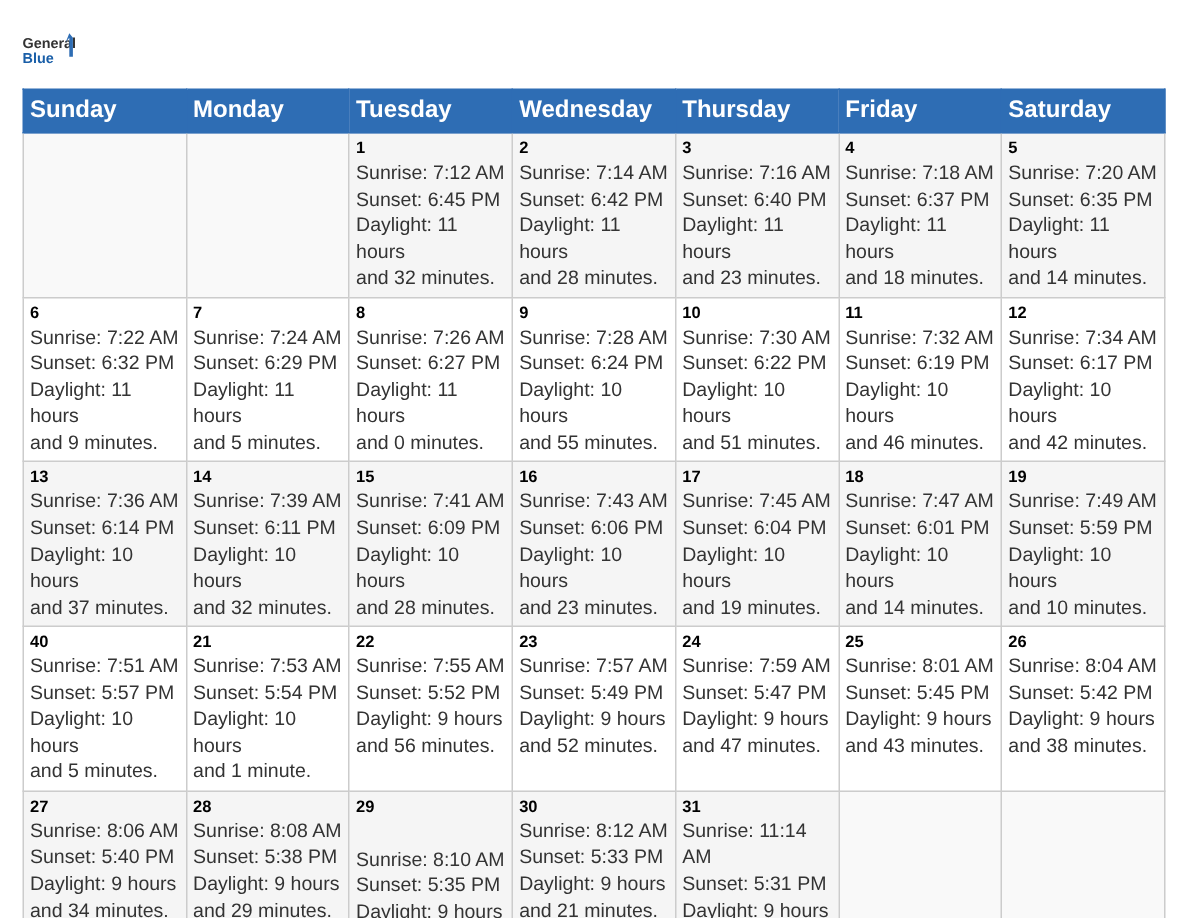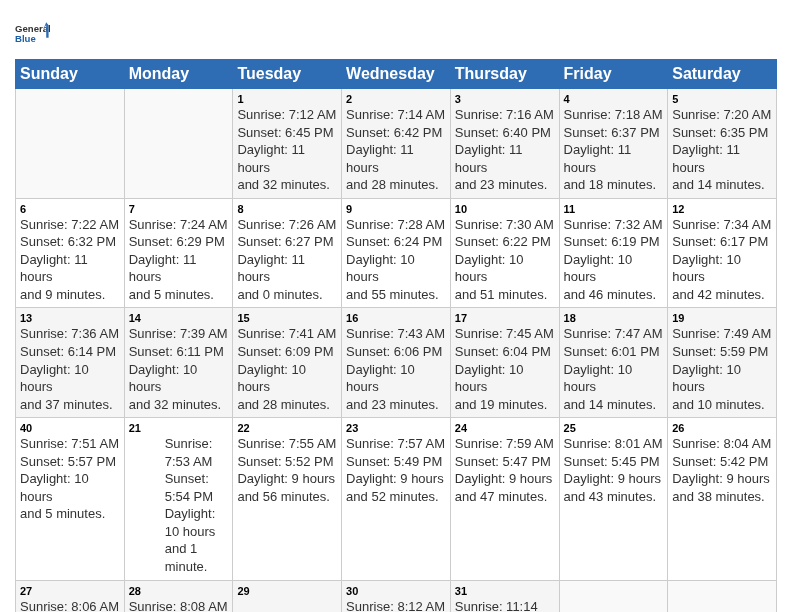--- a/index.html
+++ b/index.html
@@ -256,21 +256,21 @@
         <tr>
           <td>
             <span class="day-number">40</span>
             <div class="day-info" style="white-space: pre-line;">Sunrise: 7:51 AM
 Sunset: 5:57 PM
 Daylight: 10 hours
 and 5 minutes.</div>
           </td>
           <td>
             <span class="day-number">21</span>
-            <div class="day-info" style="white-space: pre-line; margin-left: 36px;">Sunrise: 7:53 AM
+            <div class="day-info" style="white-space: pre-line;">Sunrise: 7:53 AM
 Sunset: 5:54 PM
 Daylight: 10 hours
 and 1 minute.</div>
           </td>
           <td>
             <span class="day-number">22</span>
             <div class="day-info" style="white-space: pre-line;">Sunrise: 7:55 AM
 Sunset: 5:52 PM
 Daylight: 9 hours
 and 56 minutes.</div>

